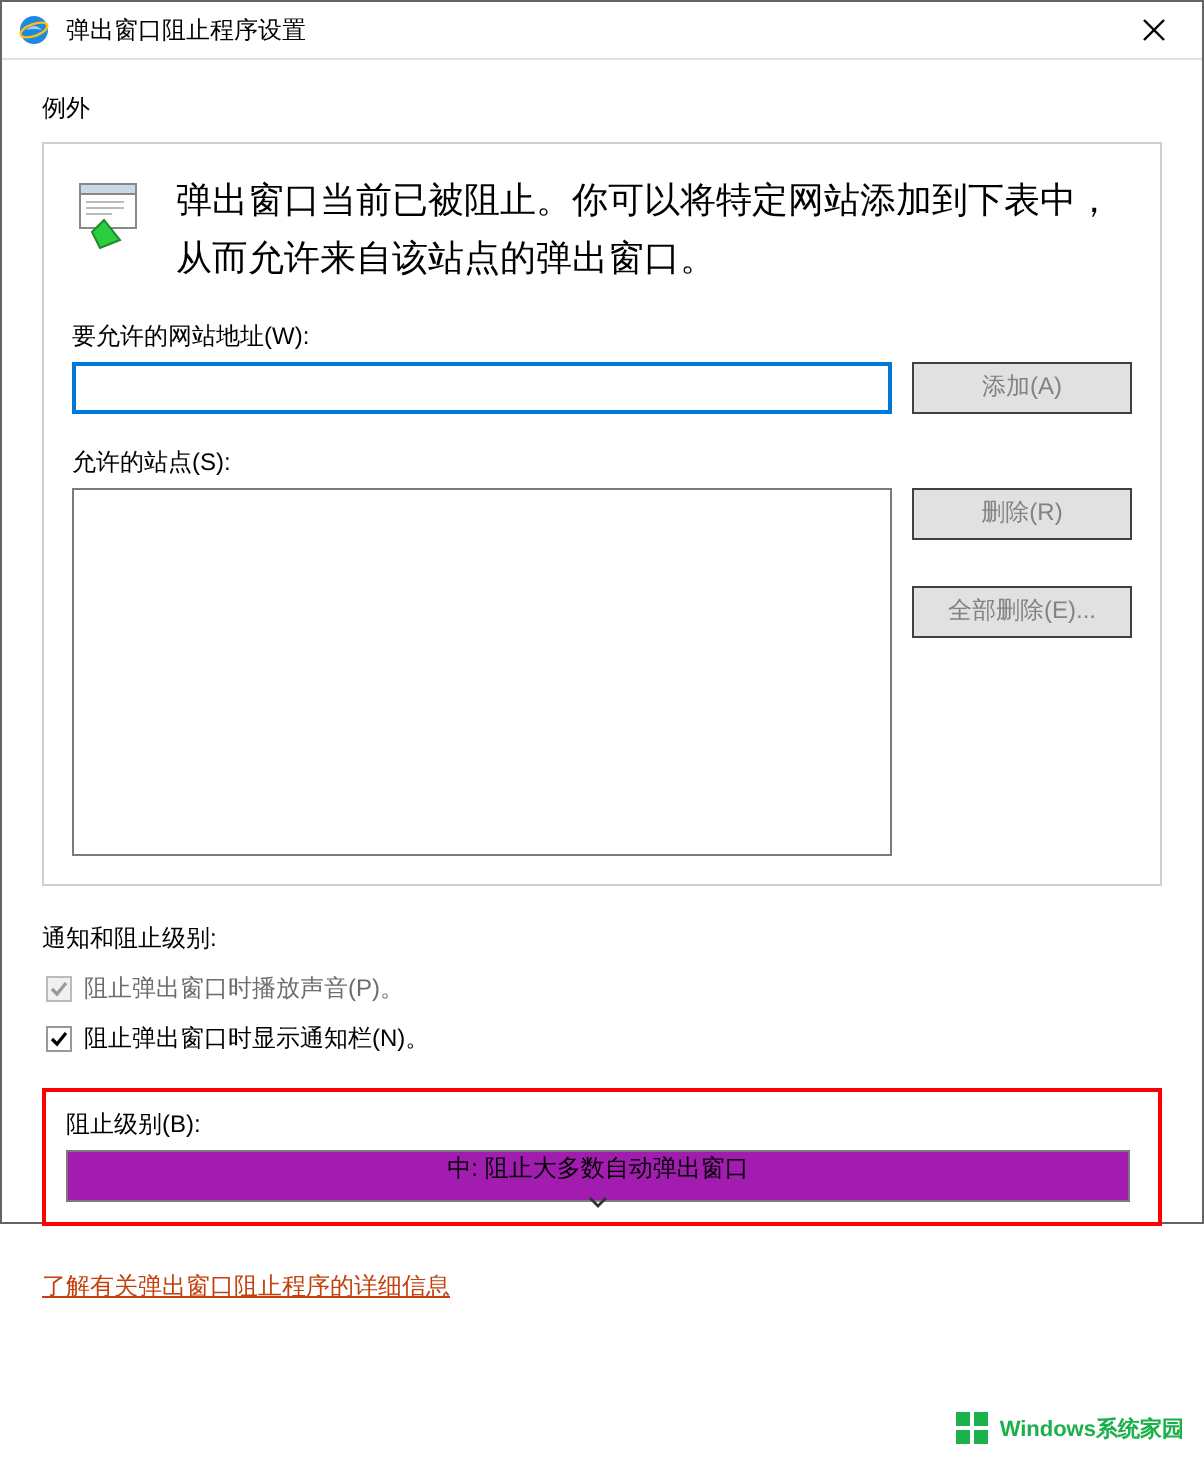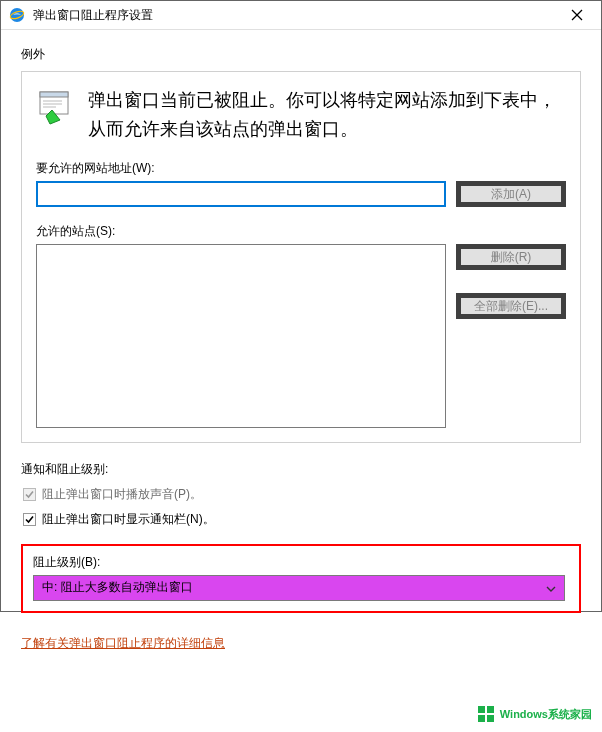--- a/index.html
+++ b/index.html
@@ -96,21 +96,21 @@
       height: 26px;
       border: 2px solid #0078d7;
       padding: 2px 4px;
       font-size: 12px;
       outline: none;
     }
     .btn {
       width: 110px;
       height: 26px;
       background: #e1e1e1;
-      border: 5px solid #404040;
+      border: 1px solid #404040;
       font-size: 12px;
       color: #6d6d6d;
       cursor: pointer;
       font-family: inherit;
     }
     .btn:disabled {
       color: #838383;
       cursor: default;
     }
     .list-row {
@@ -168,27 +168,28 @@
     }
     .highlight-box {
       border: 2px solid #ff0000;
       padding: 8px 14px 10px 10px;
       margin-top: 8px;
     }
     .combo {
       width: 100%;
       height: 26px;
       border: 1px solid #7a7a7a;
-      background: #d946ef;
+      background: #a21caf;
       display: flex;
       align-items: center;
       padding: 0 8px;
       justify-content: space-between;
       cursor: pointer;
       margin-top: 4px;
+      flex-direction: column;
     }
     .combo-text {
       font-size: 12px;
       color: #000;
     }
     .link-row {
       margin-top: 22px;
     }
     .link {
       color: #c2410c;

